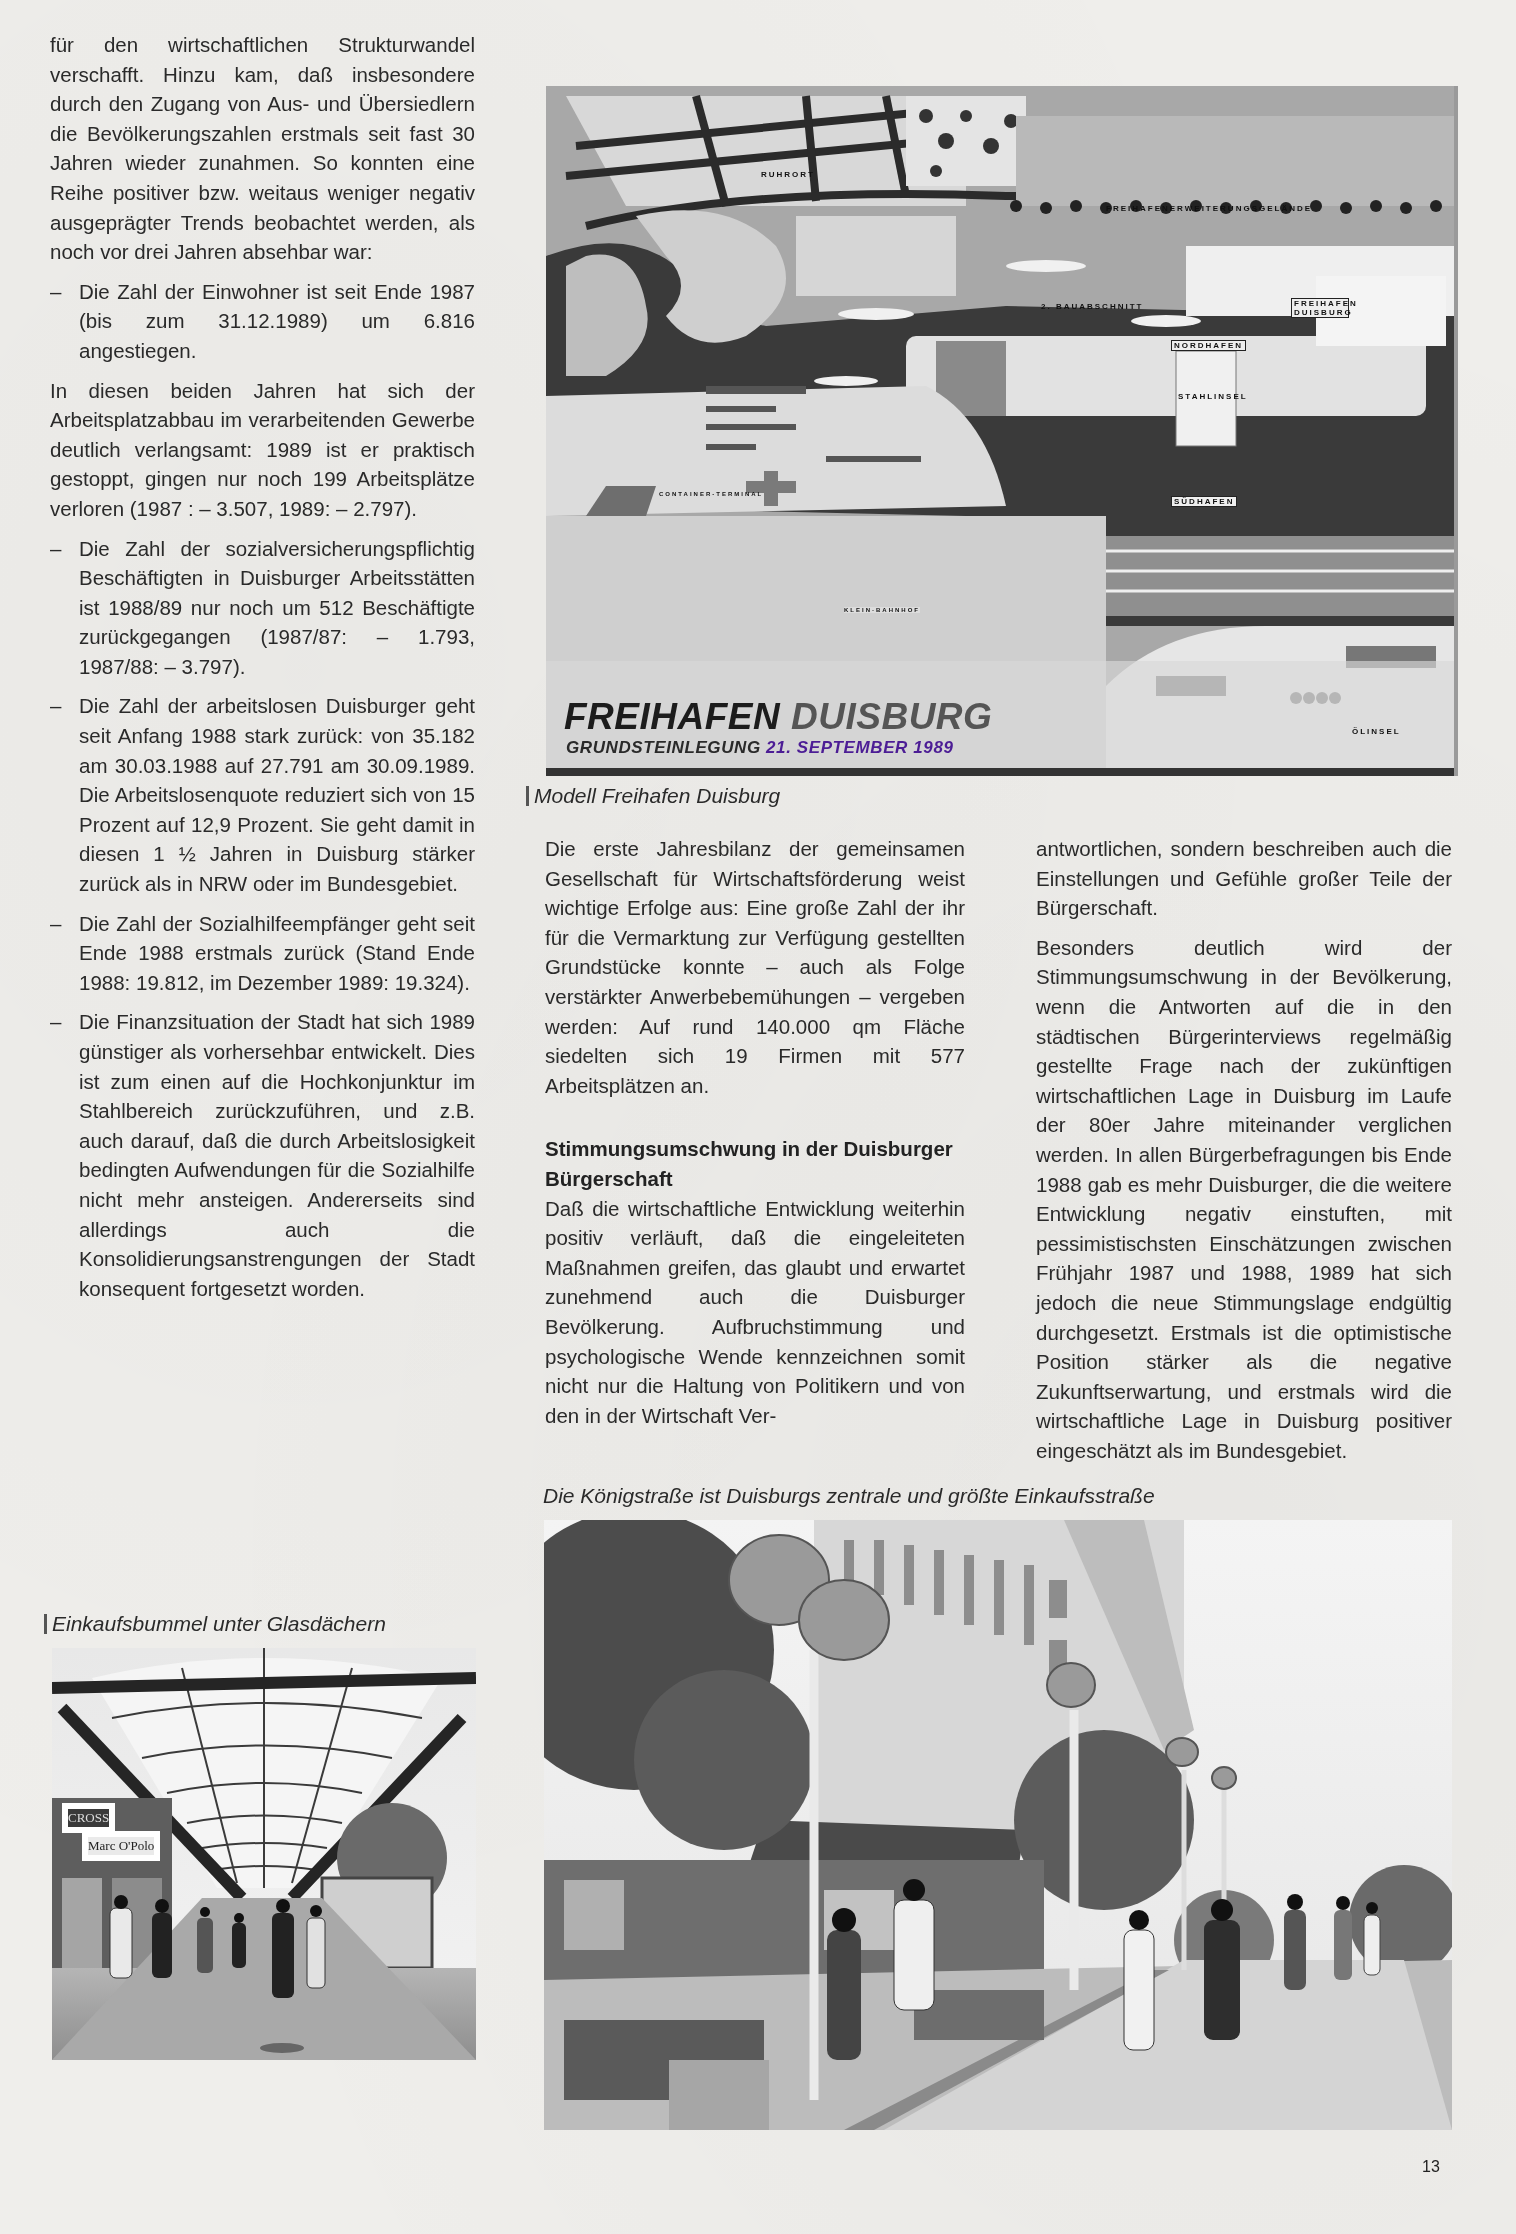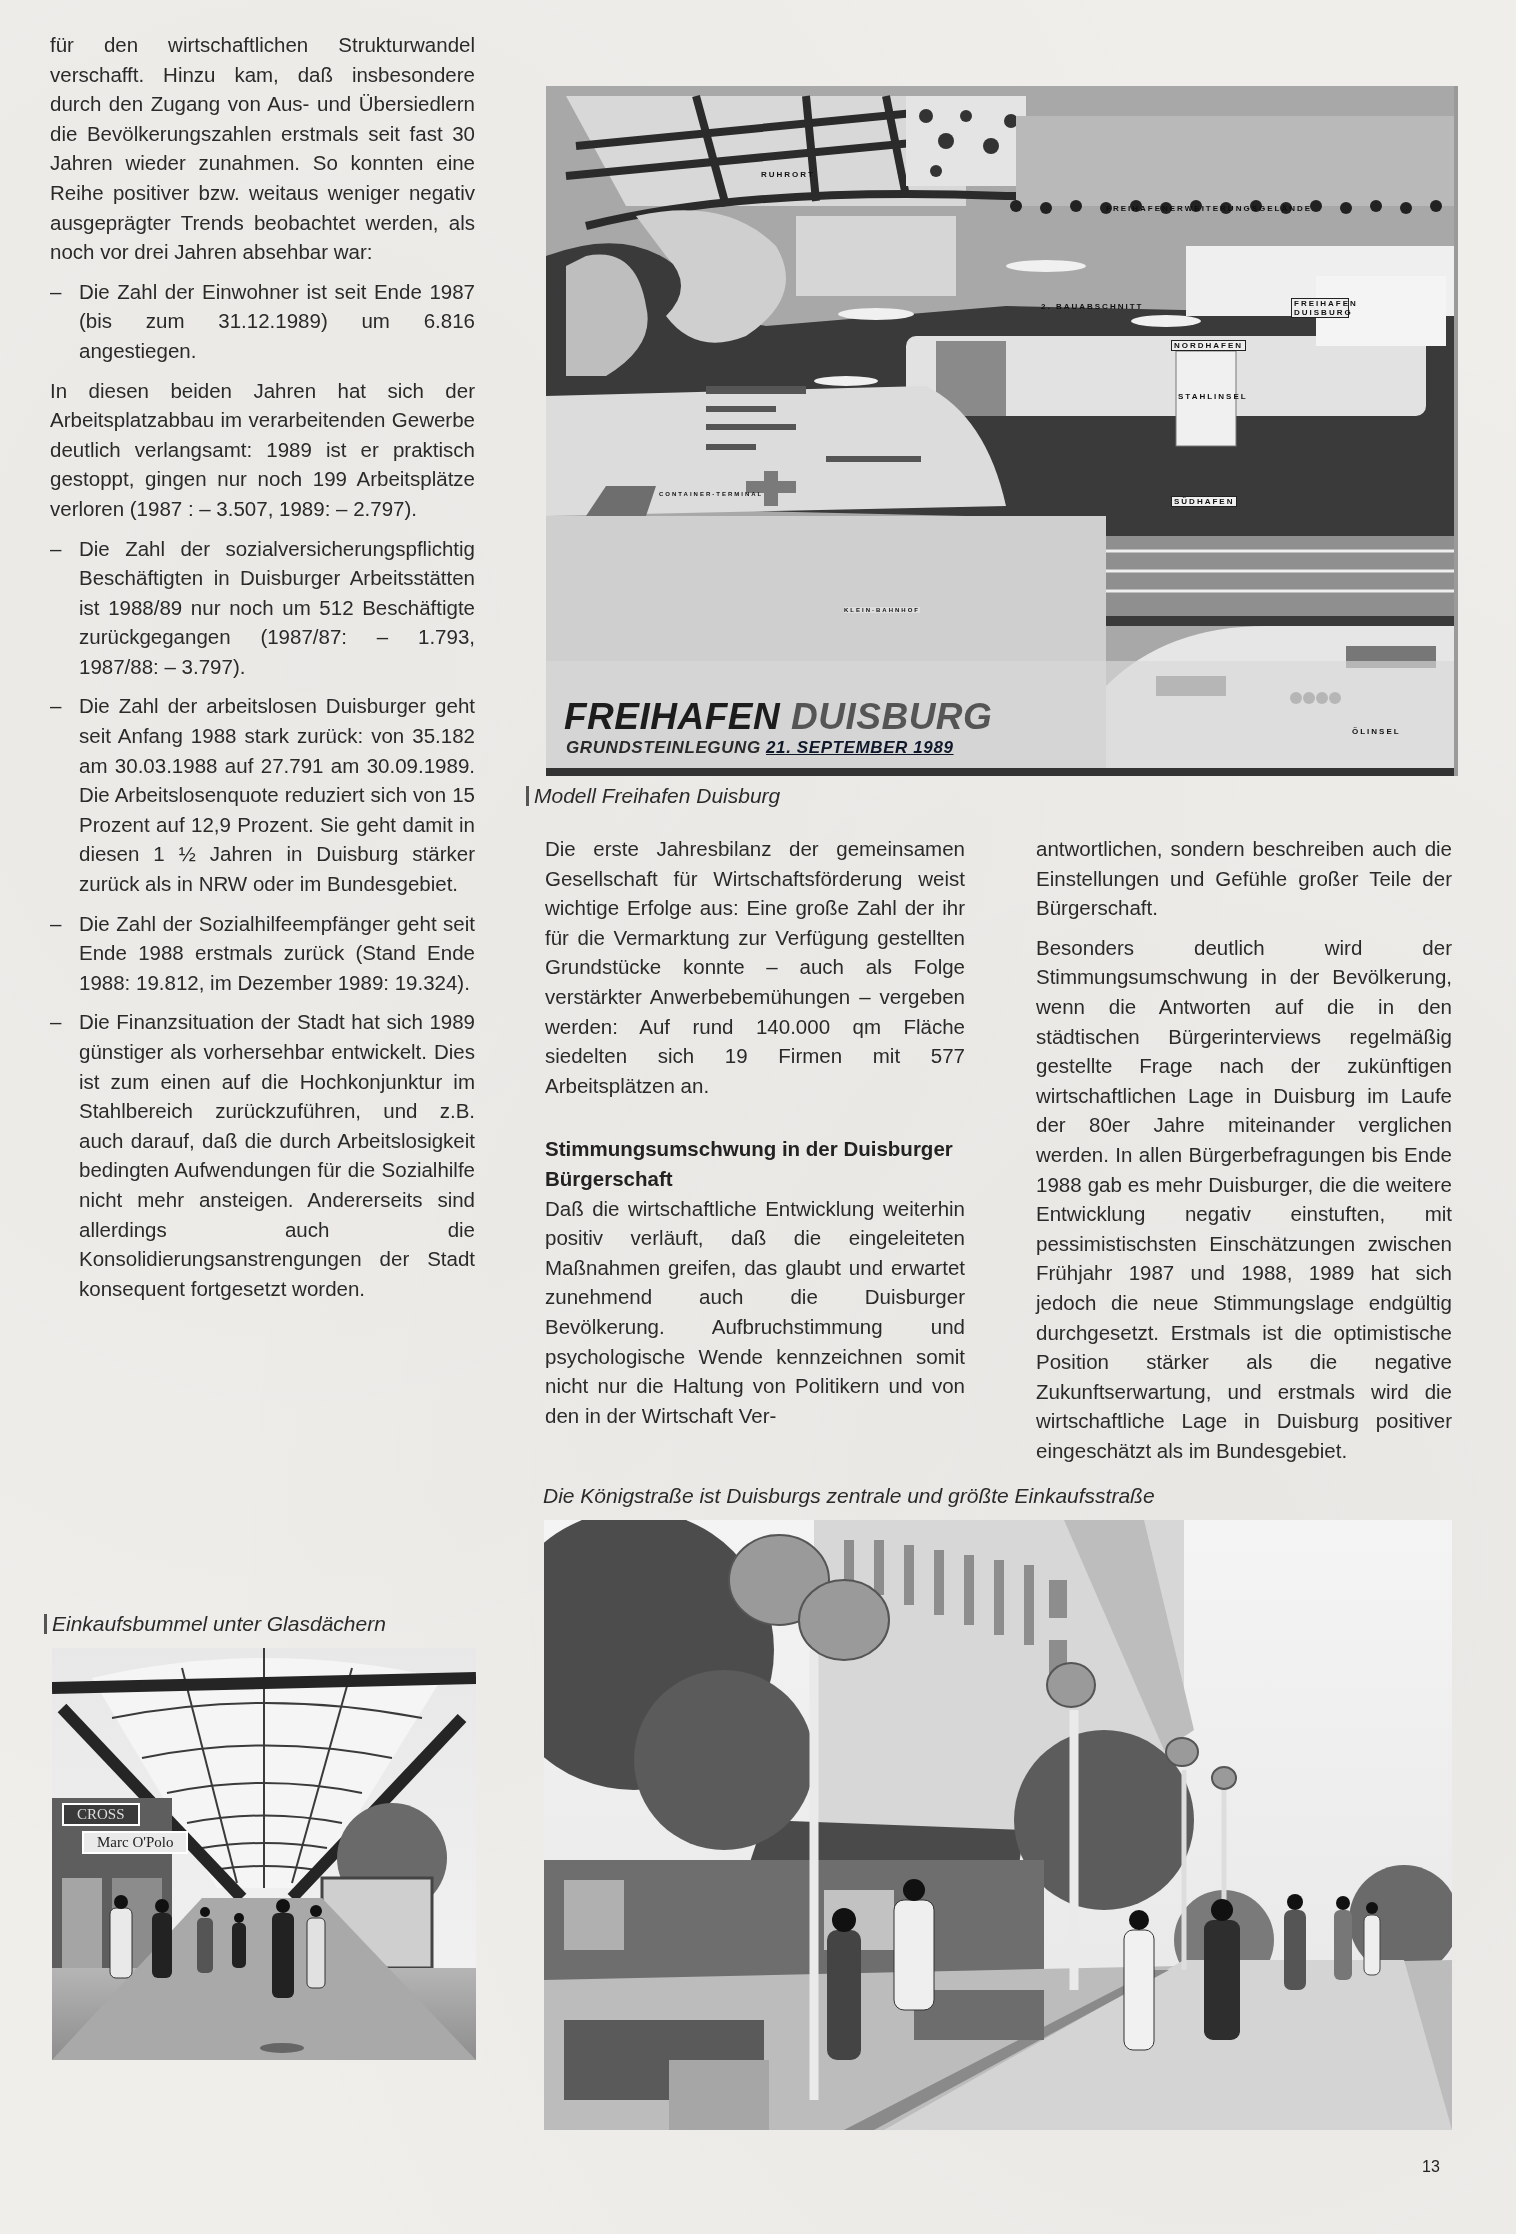--- a/index.html
+++ b/index.html
@@ -28,29 +28,29 @@
   .caption .tick { display: inline-block; width: 3px; height: 20px; background: #555; margin-right: 5px; vertical-align: -3px; }
   .photo { position: absolute; overflow: hidden; }
   .page-number { position: absolute; left: 1422px; top: 2158px; font-size: 16px; color: #222; }
 
   
   #harbor { left: 546px; top: 86px; width: 912px; height: 690px; background: #9a9a9a; }
   #harbor svg { position: absolute; left: 0; top: 0; }
   .harbor-title { position: absolute; left: 18px; top: 610px; font-weight: bold; font-style: italic; font-size: 37px; letter-spacing: 0.5px; color: #1c1c1c; }
   .harbor-title .light { color: #555; }
   .harbor-sub { position: absolute; left: 20px; top: 652px; font-weight: bold; font-style: italic; font-size: 17px; color: #2a2a2a; letter-spacing: 0.6px; }
-  .harbor-sub .light { color: #0f172a; text-decoration: underline; }
+  .harbor-sub .light { color: #4c1d95; }
   .map-label { position: absolute; font-size: 8px; font-weight: bold; letter-spacing: 2px; color: #111; white-space: nowrap; }
   .map-label.boxed { background: #eee; padding: 0 2px; border: 1px solid #222; }
 
   
   #arcade { left: 52px; top: 1648px; width: 424px; height: 412px; background: #bdbdbd; }
   
   #street { left: 544px; top: 1520px; width: 908px; height: 610px; background: #c7c7c7; }
-  .shop-sign { position: absolute; font-family: "Liberation Serif", serif; font-size: 15px; color: #222; background: #eaeaea; border: 2px solid #ffffff; padding: 1px 13px; }
+  .shop-sign { position: absolute; font-family: "Liberation Serif", serif; font-size: 13px; color: #222; background: #eaeaea; border: 6px solid #ffffff; padding: 1px 0; }
   .shop-sign.dark { background: #3a3a3a; color: #ddd; }
 </style>
 </head>
 <body>
 
 <div class="page-noise"></div>
 
 <div class="col col-left">
   <p>für den wirtschaftlichen Strukturwandel verschafft. Hinzu kam, daß insbesondere durch den Zugang von Aus- und Übersiedlern die Bevölkerungszahlen erstmals seit fast 30 Jahren wieder zunahmen. So konnten eine Reihe positiver bzw. weitaus weniger negativ ausgeprägter Trends beobachtet werden, als noch vor drei Jahren absehbar war:</p>
   <div class="bullet">

